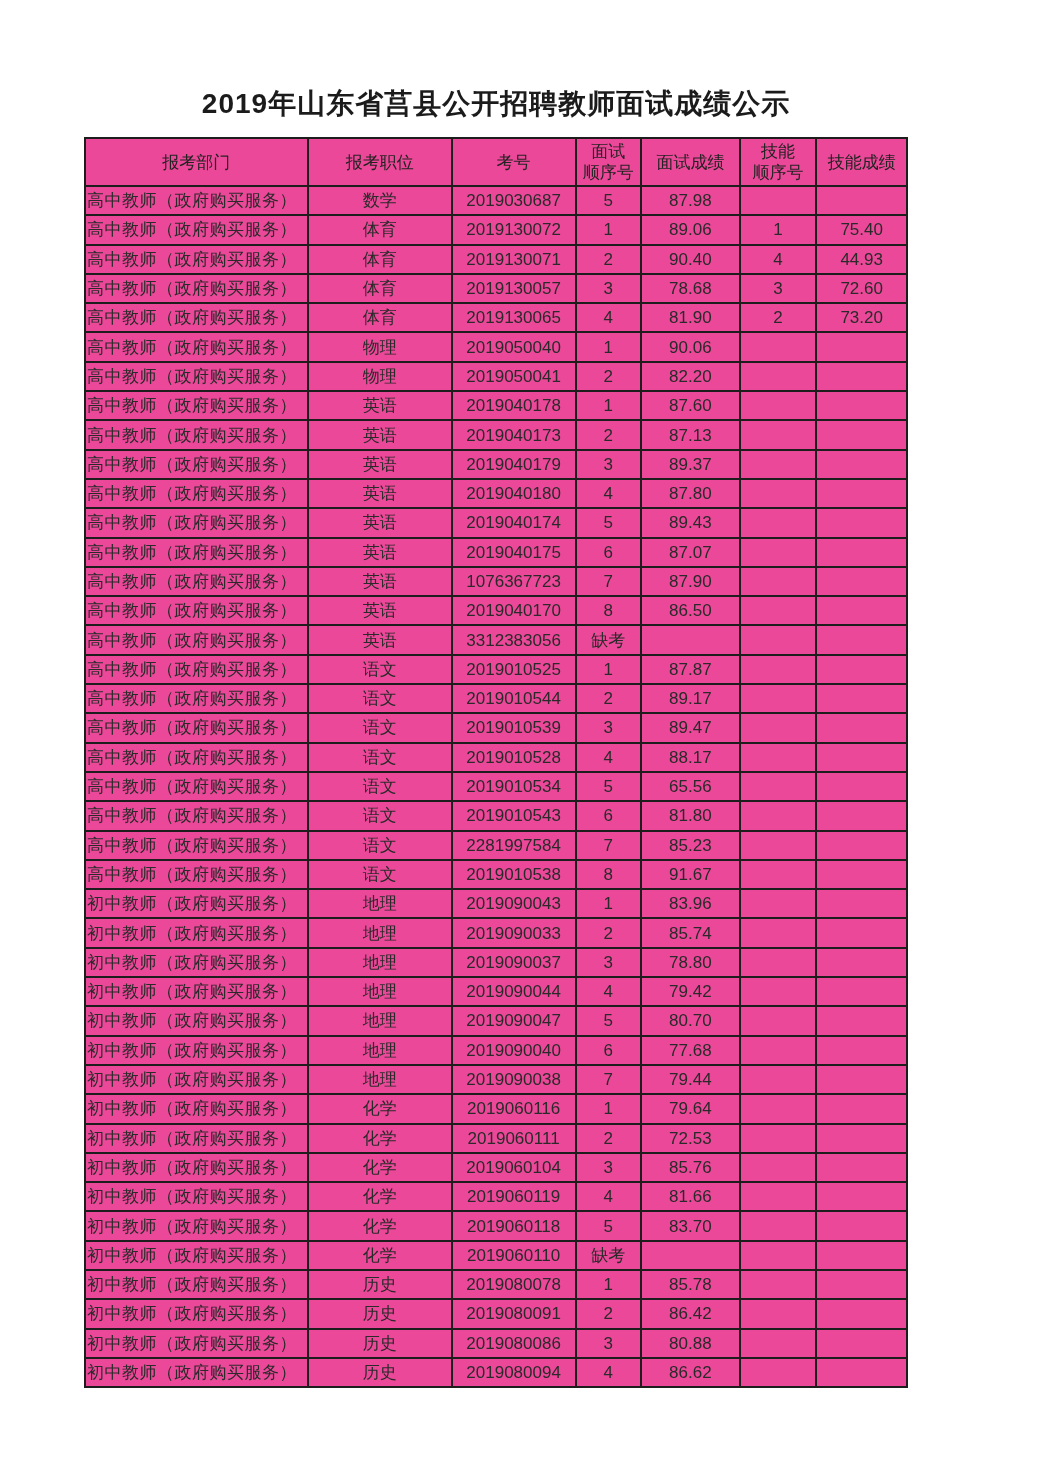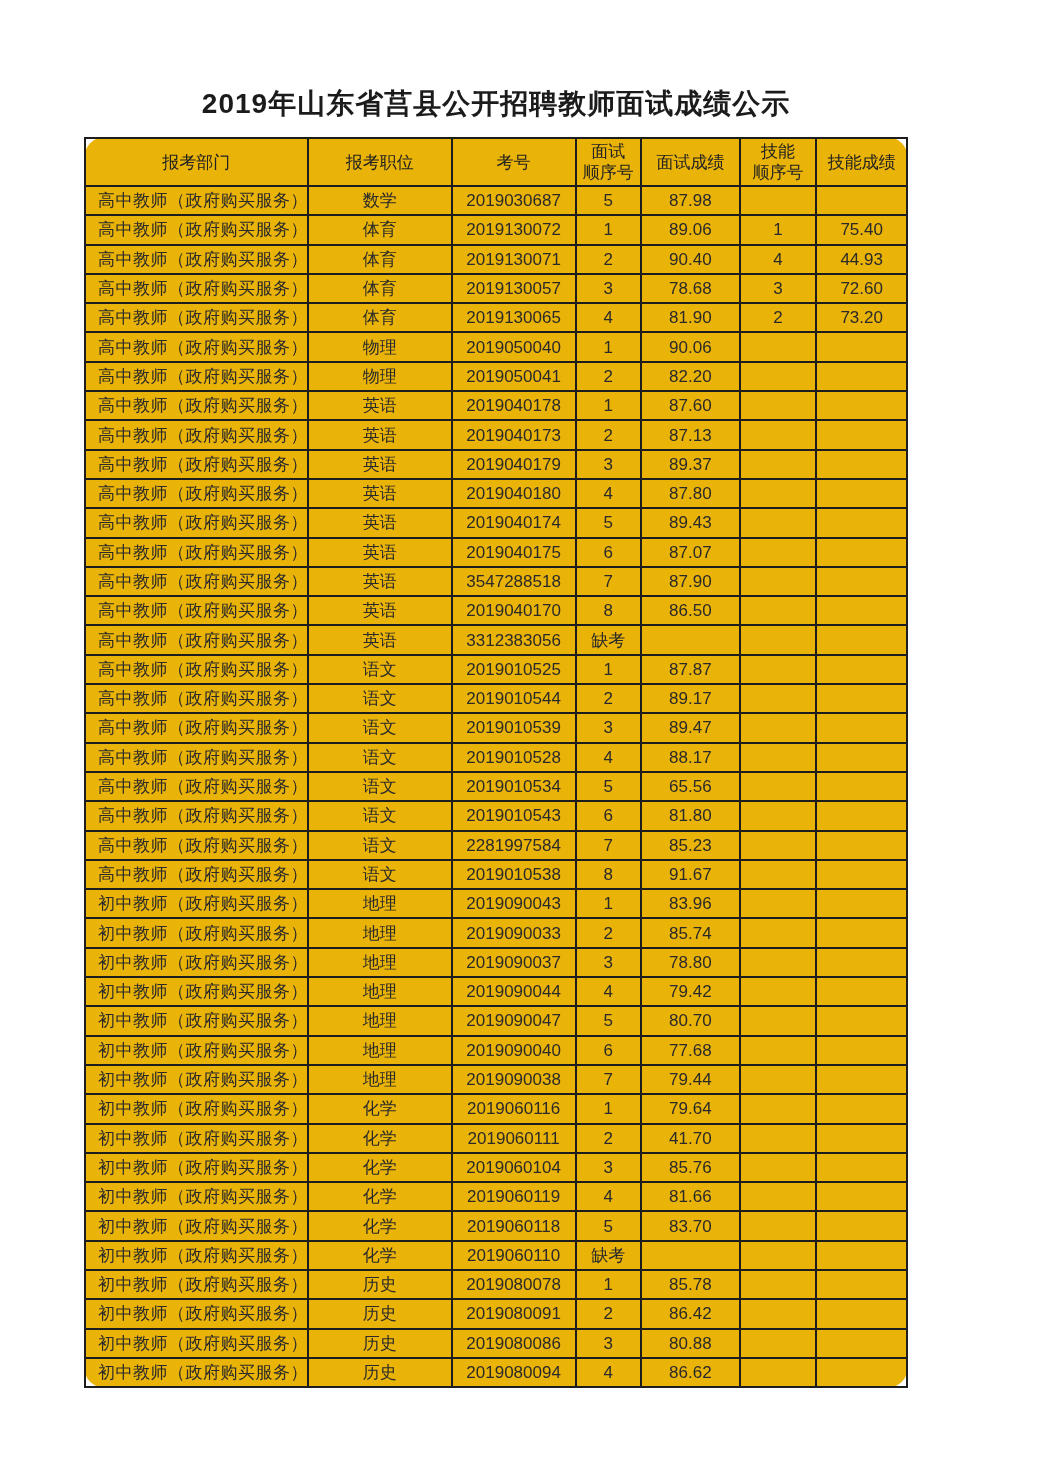--- a/index.html
+++ b/index.html
@@ -32,22 +32,21 @@
   .title-wrap {
     width: 824px;
     margin-left: 84px;
   }
   table.score-table {
     margin-left: 84px;
     margin-top: 15px;
     border-collapse: collapse;
     table-layout: fixed;
     width: 824px;
-    background: #eab308;
-    border-radius: 21px;
+    background: #ec4899;
   }
   table.score-table th,
   table.score-table td {
     border: 2px solid #1d1d1d;
     color: #2a2a2a;
     font-size: 17px;
     text-align: center;
     vertical-align: middle;
     padding: 0 2px;
     overflow: hidden;
@@ -59,21 +58,21 @@
     white-space: pre-line;   
     line-height: 21px;
     color: #222222;
   }
   table.score-table td {
     height: 27.3px;
     line-height: 27px;
   }
   table.score-table td.col-0 {
     text-align: left;
-    padding-left: 12px;
+    padding-left: 1px;
     letter-spacing: 0.5px;
     margin-top: 35px;
   }
   
   .w-0 { width: 221px; }
   .w-1 { width: 143px; }
   .w-2 { width: 123px; }
   .w-3 { width: 65px;  }
   .w-4 { width: 98px;  }
   .w-5 { width: 76px;  }
@@ -225,21 +224,21 @@
           <td class="col-1">英语</td>
           <td class="col-2">2019040175</td>
           <td class="col-3">6</td>
           <td class="col-4">87.07</td>
           <td class="col-5"></td>
           <td class="col-6"></td>
         </tr>
         <tr>
           <td class="col-0">高中教师（政府购买服务）</td>
           <td class="col-1">英语</td>
-          <td class="col-2">3547288518</td>
+          <td class="col-2">1076367723</td>
           <td class="col-3">7</td>
           <td class="col-4">87.90</td>
           <td class="col-5"></td>
           <td class="col-6"></td>
         </tr>
         <tr>
           <td class="col-0">高中教师（政府购买服务）</td>
           <td class="col-1">英语</td>
           <td class="col-2">2019040170</td>
           <td class="col-3">8</td>
@@ -398,21 +397,21 @@
           <td class="col-3">1</td>
           <td class="col-4">79.64</td>
           <td class="col-5"></td>
           <td class="col-6"></td>
         </tr>
         <tr>
           <td class="col-0">初中教师（政府购买服务）</td>
           <td class="col-1">化学</td>
           <td class="col-2">2019060111</td>
           <td class="col-3">2</td>
-          <td class="col-4">41.70</td>
+          <td class="col-4">72.53</td>
           <td class="col-5"></td>
           <td class="col-6"></td>
         </tr>
         <tr>
           <td class="col-0">初中教师（政府购买服务）</td>
           <td class="col-1">化学</td>
           <td class="col-2">2019060104</td>
           <td class="col-3">3</td>
           <td class="col-4">85.76</td>
           <td class="col-5"></td>

